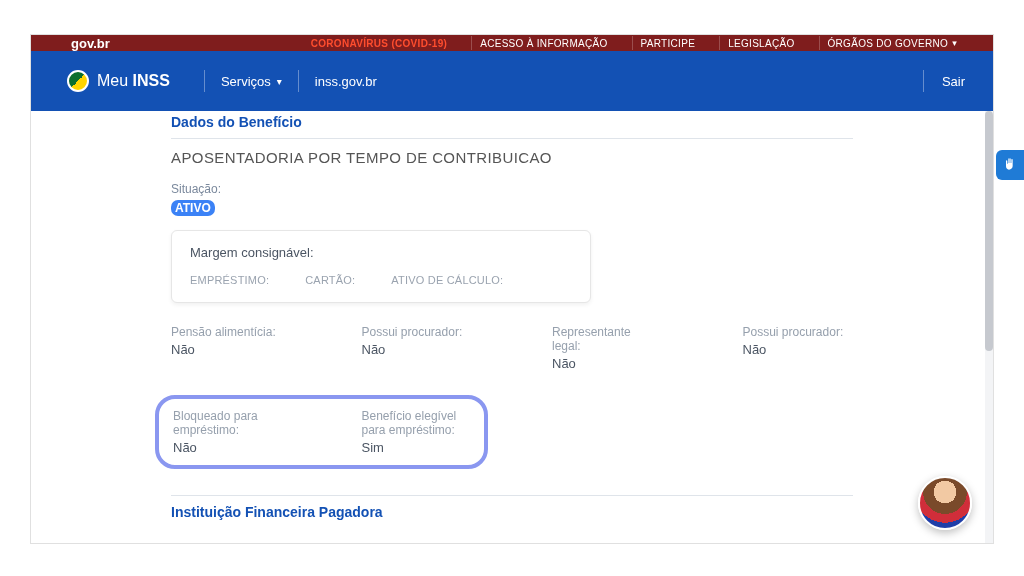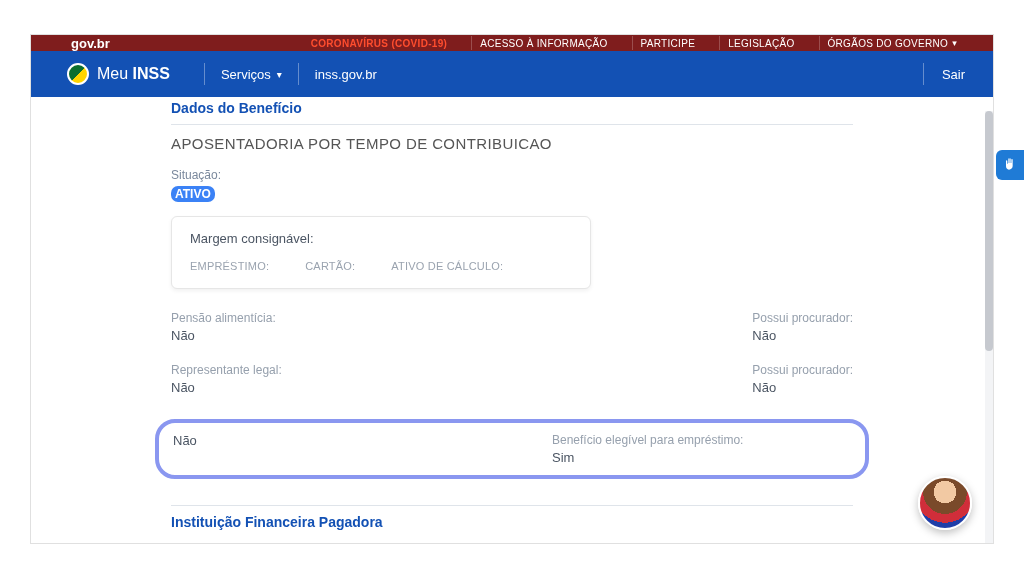--- a/index.html
+++ b/index.html
@@ -44,21 +44,21 @@
     border-left: 1px solid rgba(255,255,255,0.22);
     height: 14px;
   }
   .topbar .covid {
     color: #ff4d2e;
     border-left: none;
     font-weight: 600;
   }
   .navbar {
     background: #1351b4;
-    height: 46px;
+    height: 60px;
     display: flex;
     align-items: center;
     padding: 0 28px 0 36px;
     color: #fff;
     font-size: 14px;
   }
   .brand {
     display: flex;
     align-items: center;
     gap: 8px;
@@ -141,21 +141,21 @@
   }
   .card-row {
     display: flex;
     gap: 36px;
     font-size: 11px;
     color: #9aa3af;
     letter-spacing: 0.2px;
   }
   .grid {
     display: grid;
-    grid-template-columns: 1fr;
+    grid-template-columns: 1fr 1fr 1fr 1fr;
     column-gap: 80px;
     row-gap: 20px;
   }
   .field .lab {
     color: #96a0ad;
     font-size: 12px;
     margin-bottom: 3px;
   }
   .field .val {
     color: #4b5563;
@@ -280,20 +280,21 @@
         <div class="lab">Representante legal:</div>
         <div class="val">Não</div>
       </div>
       <div class="field">
         <div class="lab">Possui procurador:</div>
         <div class="val">Não</div>
       </div>
 
       <div class="highlight-row">
         <div class="field">
+          <div class="lab">Bloqueado para empréstimo:</div>
           <div class="val">Não</div>
         </div>
         <div class="field">
           <div class="lab">Benefício elegível para empréstimo:</div>
           <div class="val">Sim</div>
         </div>
       </div>
     </div>
 
     <div class="sep">

